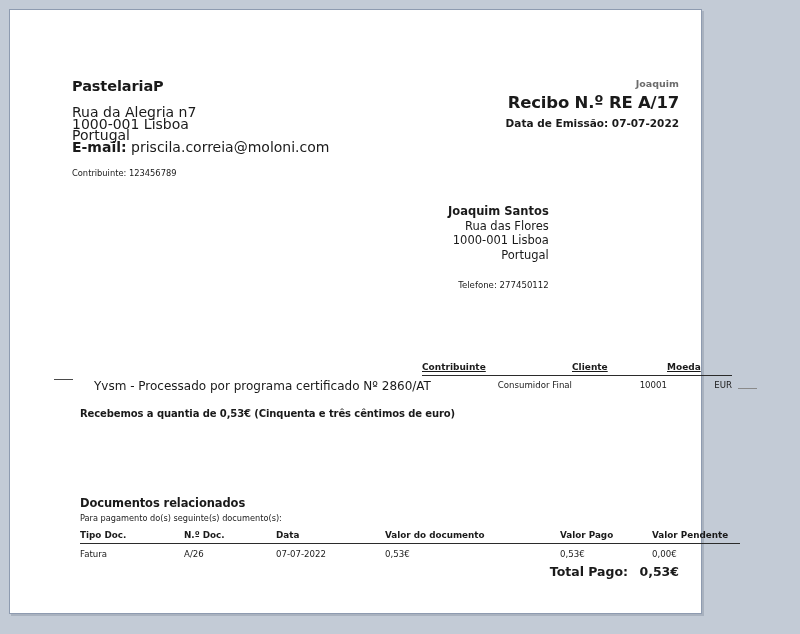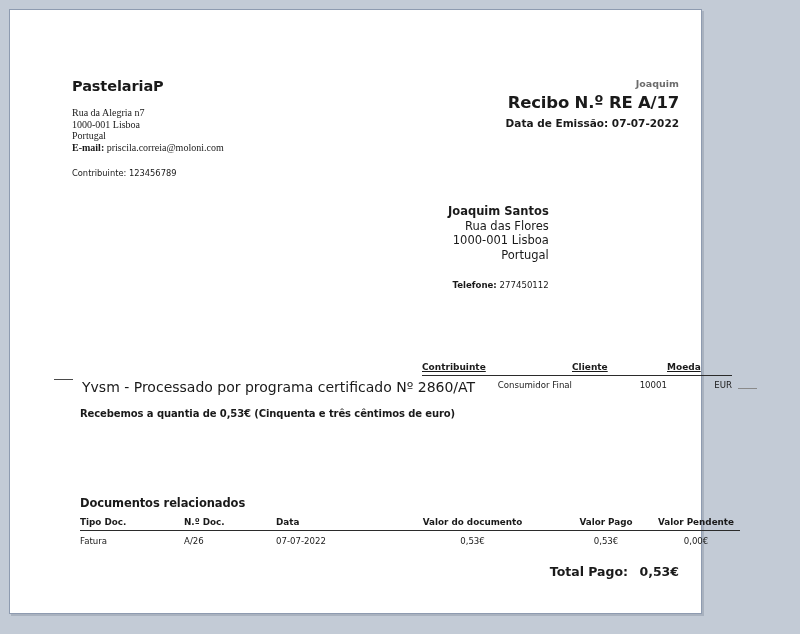--- a/index.html
+++ b/index.html
@@ -45,23 +45,22 @@
     align-items: flex-start;
   }
 
   .company-name {
     font-size: 14.5px;
     font-weight: bold;
     letter-spacing: -0.1px;
     margin-bottom: 13px;
   }
   .company-lines {
-    font-size: 10px;
+    font-size: 14px;
     line-height: 11.6px;
-    font-family: Liberation Serif, serif;
   }
   .company-lines .strong { font-weight: bold; }
   .company-vat {
     font-size: 8.3px;
     margin-top: 15px;
   }
 
   .receipt-meta { text-align: right; }
   .meta-original {
     font-size: 9.5px;
@@ -87,31 +86,32 @@
     left: 438px;
     font-size: 11.5px;
     line-height: 14.6px;
     text-align: right;
   }
   .customer-name { font-weight: bold; }
   .customer-phone {
     margin-top: 16px;
     font-size: 8.6px;
   }
-  .customer-phone .lbl { font-weight: bold; }
+  .customer-phone .lbl { font-weight: normal; }
 
   
   .cert-note {
     position: absolute;
     top: 369px;
     left: 44px;
     display: flex;
     align-items: flex-start;
-    font-size: 14px;
+    font-size: 12px;
     white-space: nowrap;
+    gap: 12px;
   }
   .dash {
     display: inline-block;
     width: 19px;
     height: 0;
     border-top: 1.6px solid #4a4a4a;
     margin-right: 9px;
   }
   .dash-right {
     position: absolute;
@@ -192,21 +192,21 @@
     text-align: left;
     padding: 0 0 3px 0;
     border-bottom: 1.2px solid #2b2b2b;
     white-space: nowrap;
   }
   .data-table td {
     padding: 5px 0 0 0;
     vertical-align: top;
     white-space: nowrap;
   }
-  .data-table th.num, .data-table td.num { text-align: center; }
+  .data-table th.num, .data-table td.num { text-align: left; }
 
   .total-row {
     position: absolute;
     top: 554px;
     right: 22px;
     font-size: 12.5px;
     font-weight: bold;
   }
   .total-row .total-value { margin-left: 7px; }
 </style>
@@ -272,20 +272,21 @@
           <td class="col-right">EUR</td>
         </tr>
       </tbody>
     </table>
 
     <div class="amount-statement">Recebemos a quantia de 0,53€ (Cinquenta e três cêntimos de euro)</div>
 
 
     <div class="docs-section">
       <div class="section-title">Documentos relacionados</div>
+      <div class="section-sub">Para pagamento do(s) seguinte(s) documento(s):</div>
       <table class="data-table">
         <thead>
           <tr>
             <th style="width:104px">Tipo Doc.</th>
             <th style="width:92px">N.º Doc.</th>
             <th>Data</th>
             <th class="num" style="width:175px">Valor do documento</th>
             <th class="num" style="width:92px">Valor Pago</th>
             <th class="num" style="width:88px">Valor Pendente</th>
           </tr>

